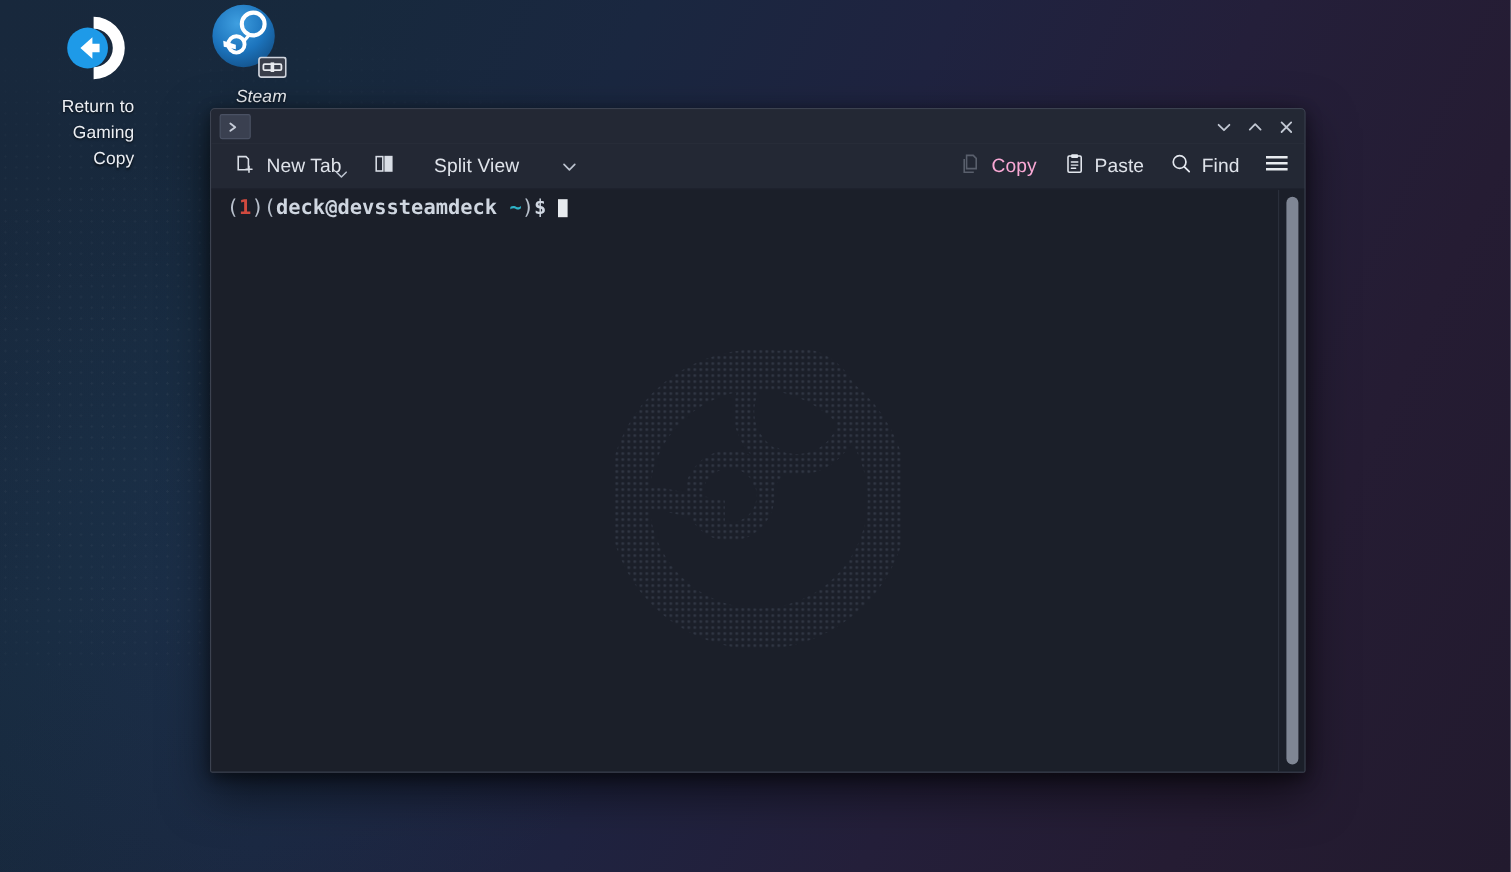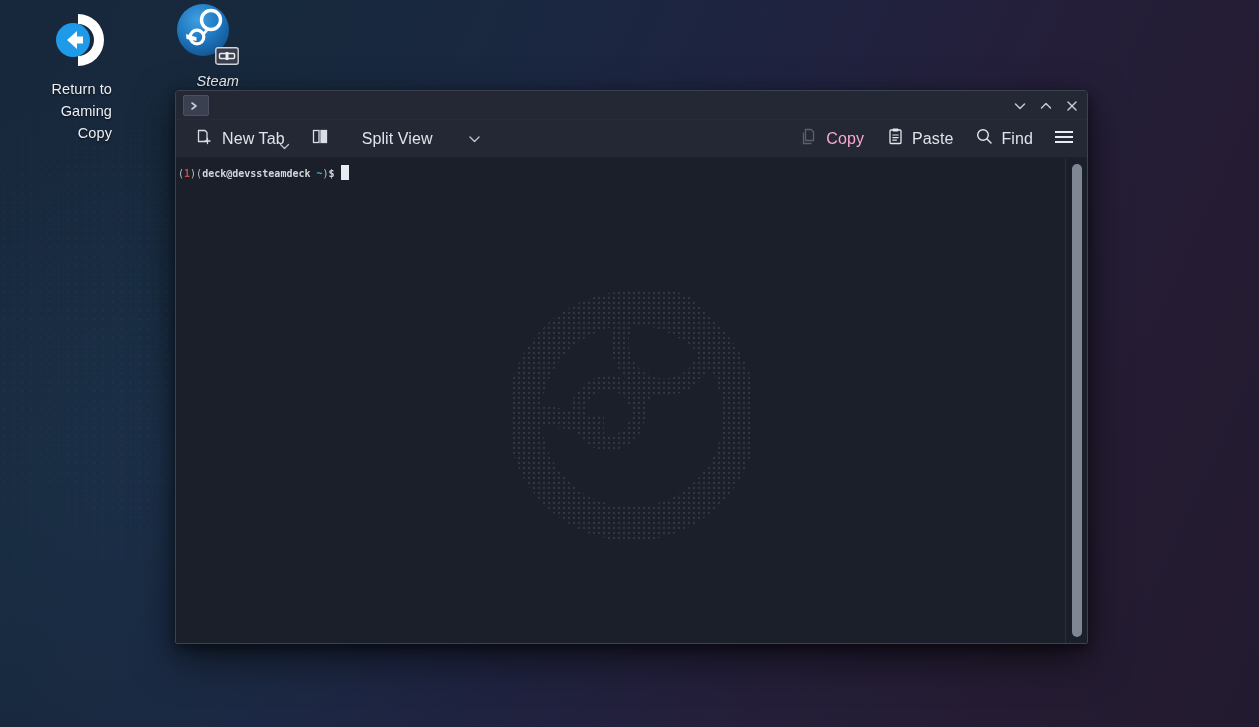--- a/index.html
+++ b/index.html
@@ -167,24 +167,25 @@
     left: 50%; top: 50%;
     transform: translate(-50%, -50%);
     width: 240px; height: 300px;
     opacity: 0.75;
     pointer-events: none;
   }
   #term-text {
     position: relative;
     padding: 7px 0 0 2px;
     font-family: "DejaVu Sans Mono", monospace;
-    font-size: 10px;
+    font-size: 17px;
     line-height: 17px;
     white-space: pre;
     letter-spacing: 0px;
+    margin-left: 11px;
   }
   .c-paren  { color: #b8c0cc; }
   .c-num    { color: #d04a3f; font-weight: bold; }
   .c-user   { color: #cfd6e0; font-weight: bold; }
   .c-tilde  { color: #2fb3c8; font-weight: bold; }
   .c-dollar { color: #cfd6e0; font-weight: bold; }
   .cursor {
     display: inline-block;
     width: 8px; height: 15px;
     background: #e8ebef;

